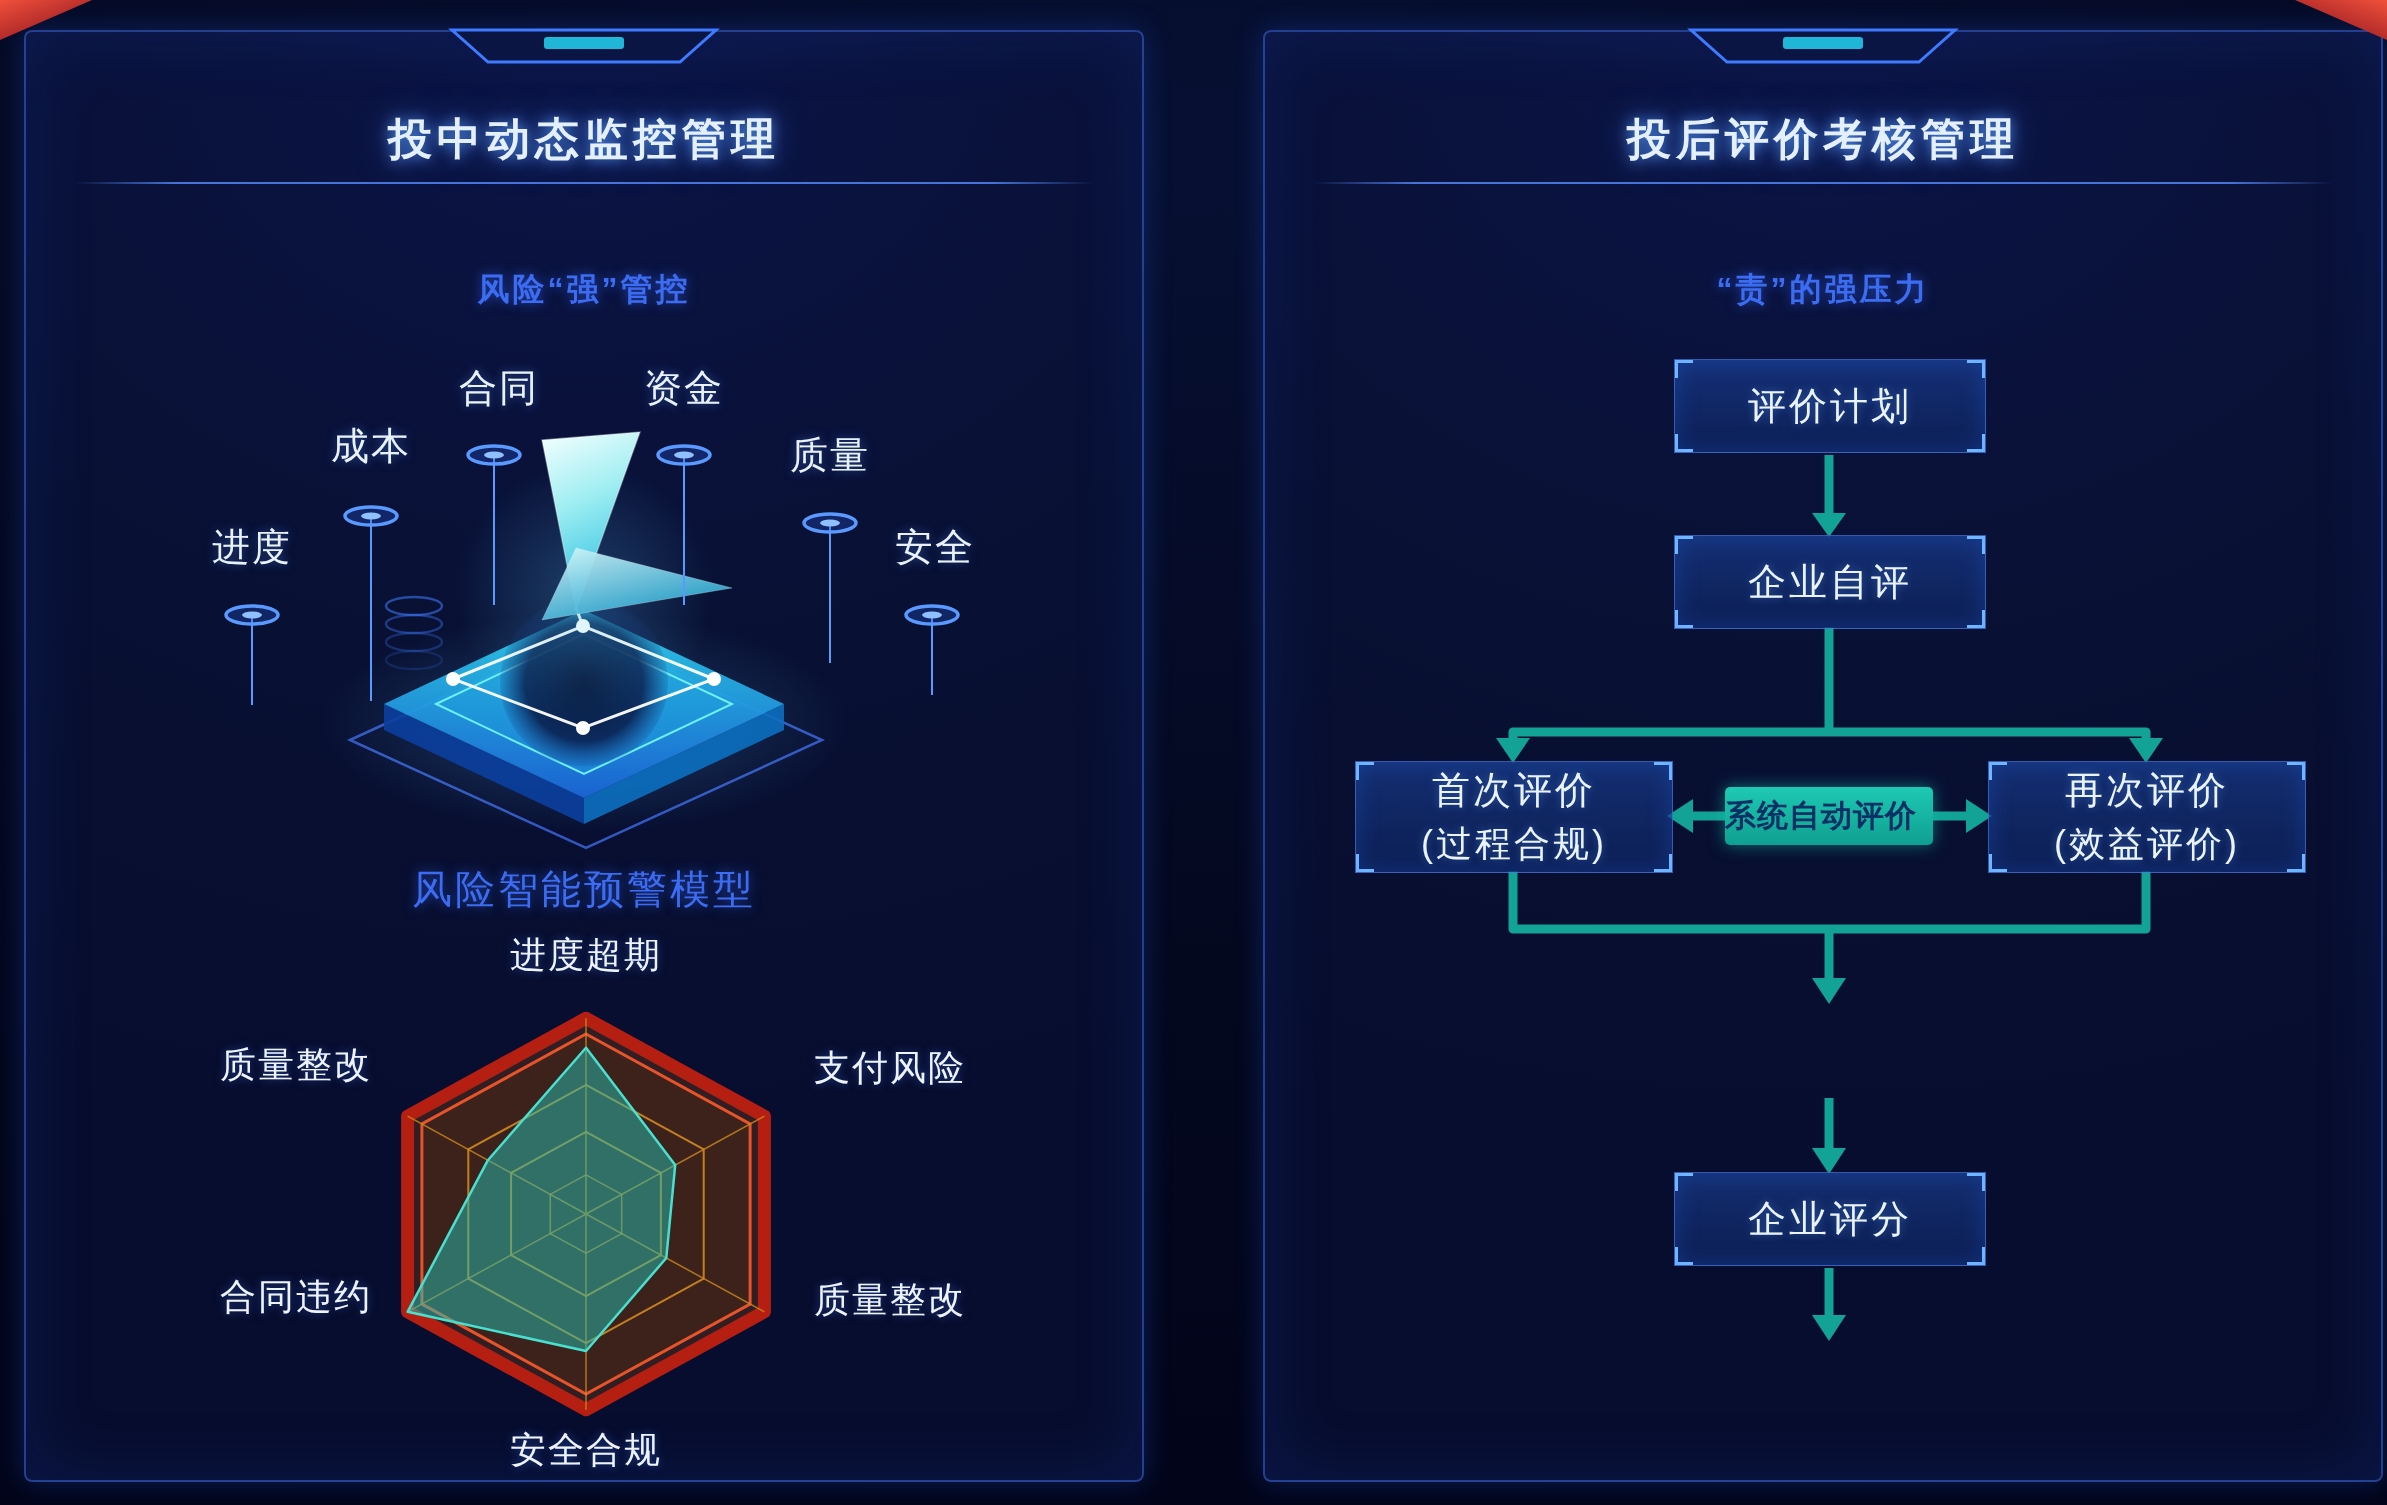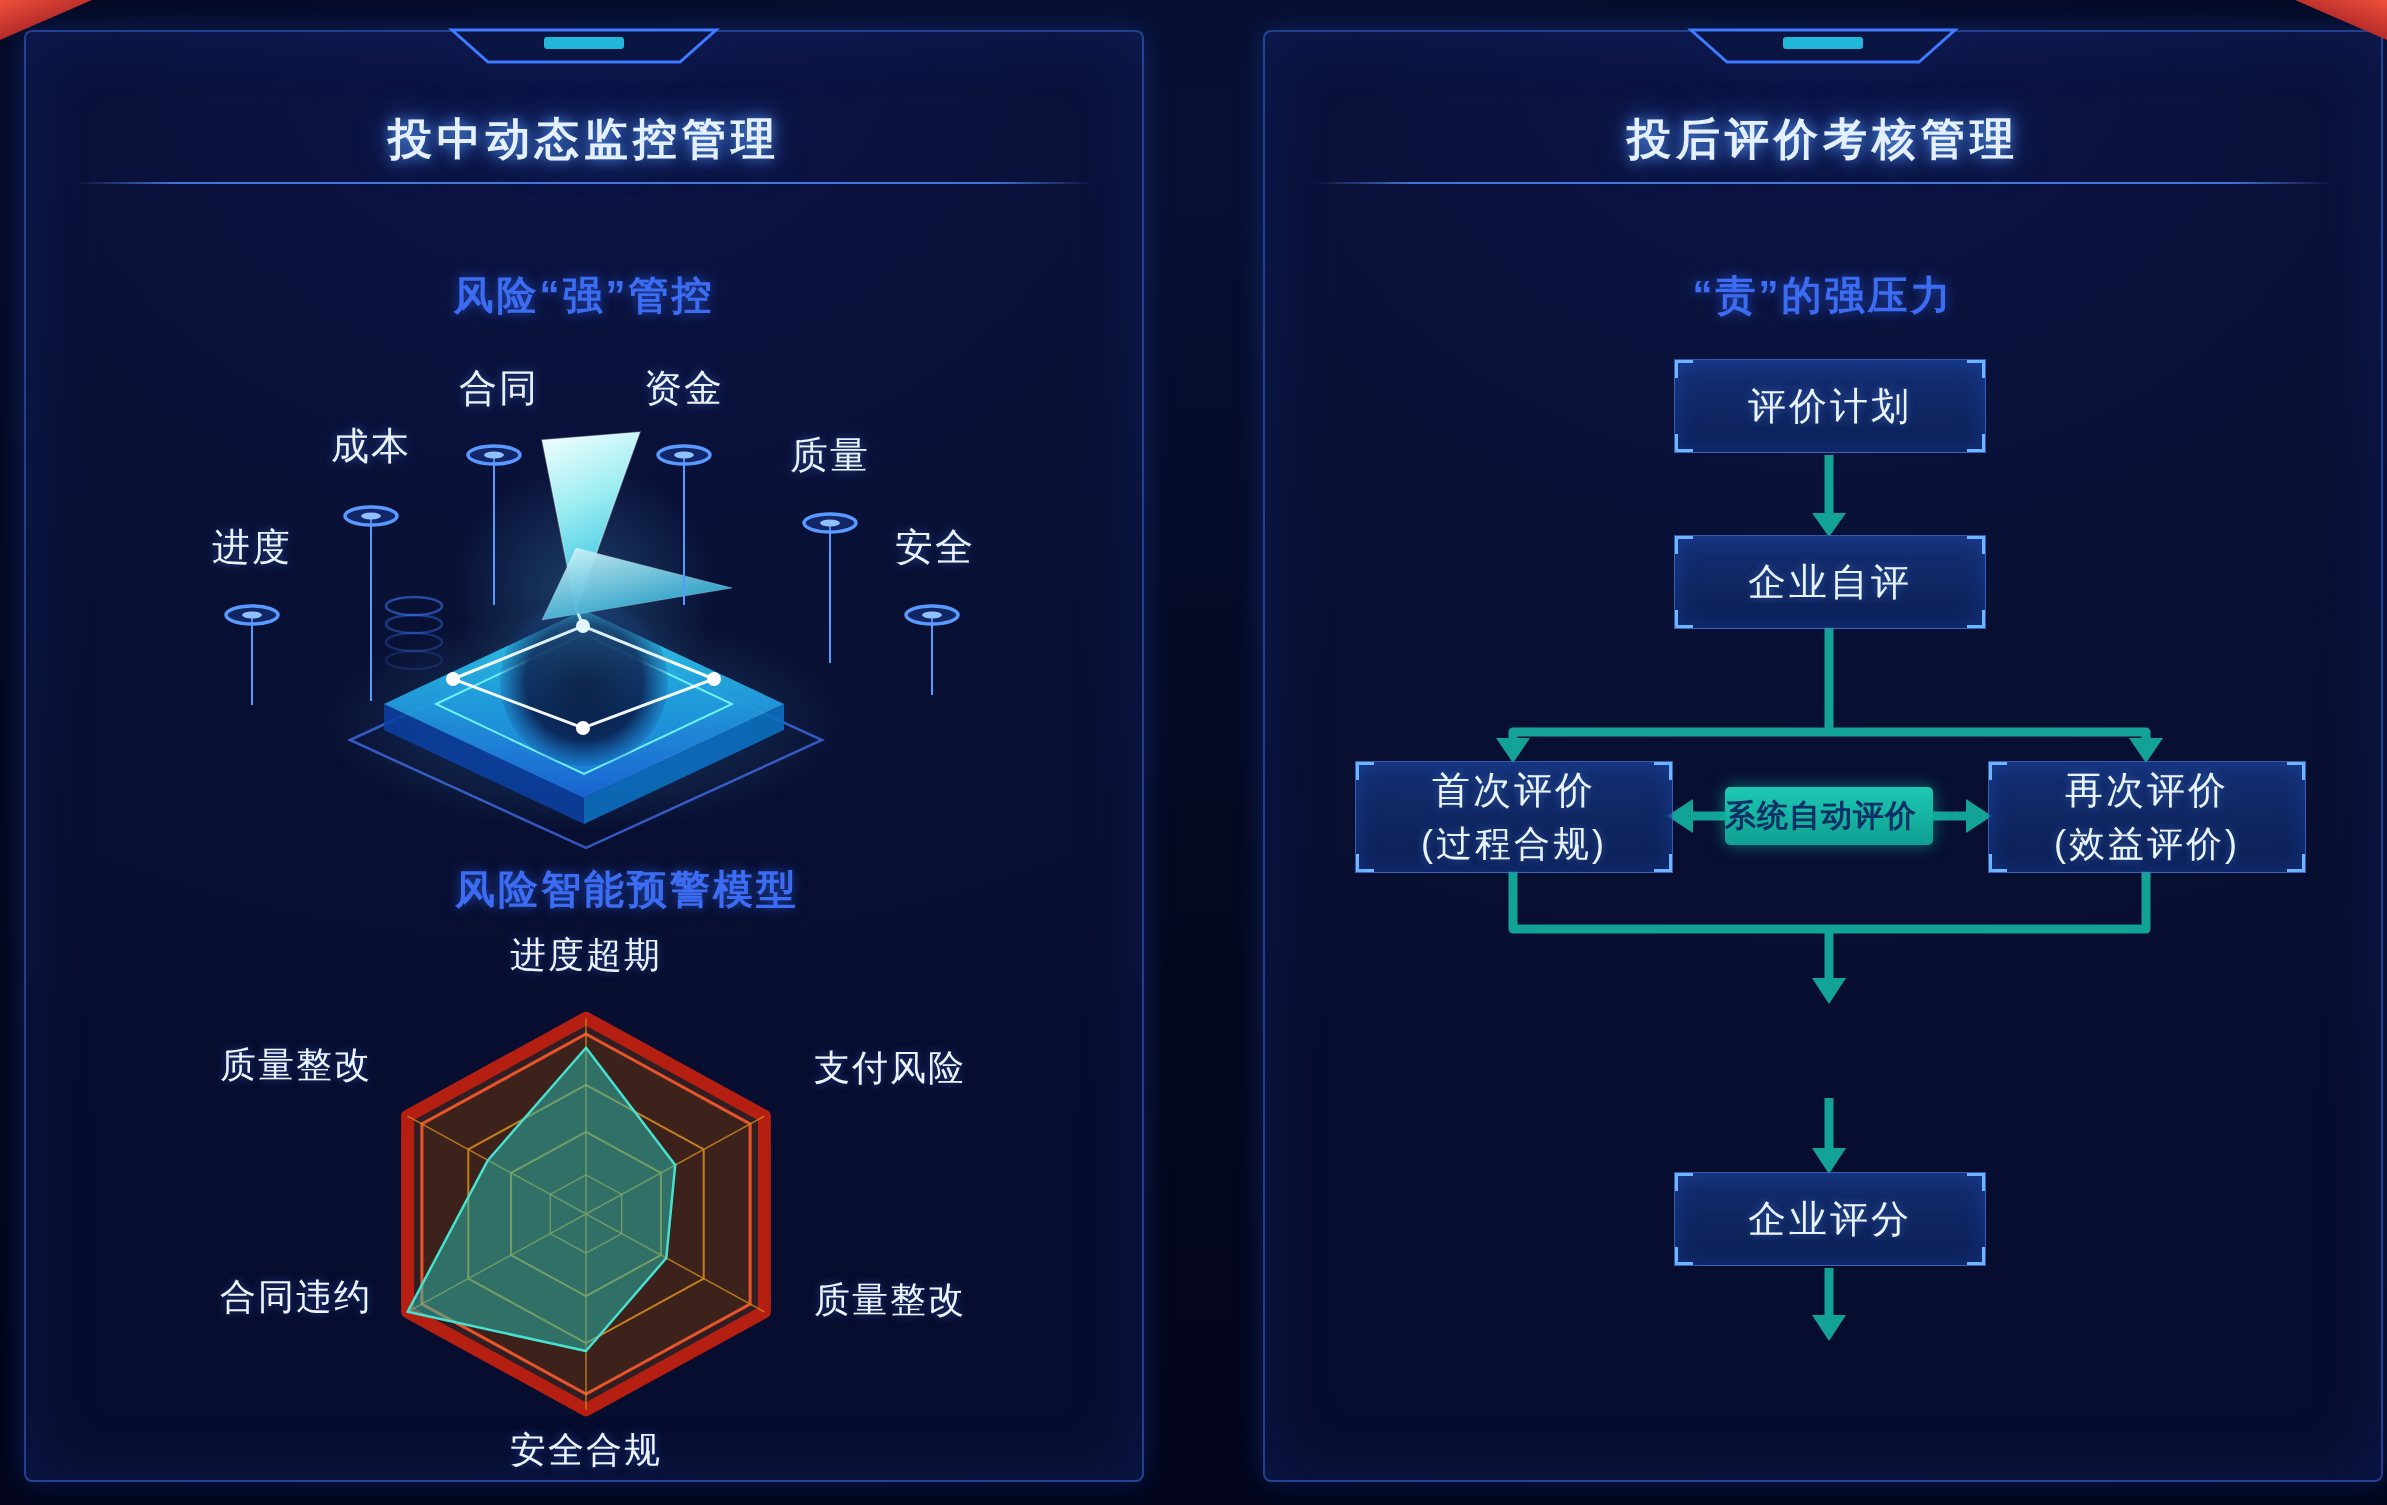--- a/index.html
+++ b/index.html
@@ -28,38 +28,37 @@
     position:absolute;top:78px;left:0;width:100%;margin:0;text-align:center;
     font-size:44px;font-weight:700;letter-spacing:5px;color:#e4efff;
     text-shadow:0 0 14px rgba(90,160,255,.9),0 0 34px rgba(60,120,255,.55);
   }
   .title-rule{
     position:absolute;top:150px;left:48px;right:48px;height:2px;
     background:linear-gradient(90deg,rgba(70,120,230,0) 0%,rgba(86,140,255,.8) 10%,rgba(86,140,255,.8) 90%,rgba(70,120,230,0) 100%);
   }
   .panel-subtitle{
     position:absolute;top:236px;left:0;width:100%;margin:0;text-align:center;
-    font-size:40px;font-weight:700;letter-spacing:3px;color:#3c6cf2;
+    font-size:32px;font-weight:700;letter-spacing:3px;color:#3c6cf2;
     text-shadow:0 0 12px rgba(50,100,240,.65);
   }
 
   
   .illus{position:absolute;left:58px;top:320px;width:1000px;height:600px;}
   .illus svg{position:absolute;left:0;top:0;}
   .risk-label{
     position:absolute;transform:translate(-50%,-50%);
     font-size:38px;color:#e9f2fb;letter-spacing:2px;white-space:nowrap;
     text-shadow:0 0 10px rgba(80,140,255,.5);
   }
 
   .model-title{
     position:absolute;top:830px;left:0;width:100%;margin:0;text-align:center;
-    font-size:40px;font-weight:700;letter-spacing:3px;color:#3c6cf2;
+    font-size:40px;font-weight:400;letter-spacing:3px;color:#3c6cf2;
     text-shadow:0 0 12px rgba(50,100,240,.65);
-    padding-left:43px;
   }
 
   .radar-wrap{position:absolute;left:140px;top:900px;width:840px;height:560px;}
   .radar-wrap svg{position:absolute;left:120px;top:0;}
   .radar-label{
     position:absolute;transform:translate(-50%,-50%);
     font-size:36px;color:#eef4ff;letter-spacing:2px;white-space:nowrap;
     text-shadow:0 0 8px rgba(60,110,230,.55);
   }
 

